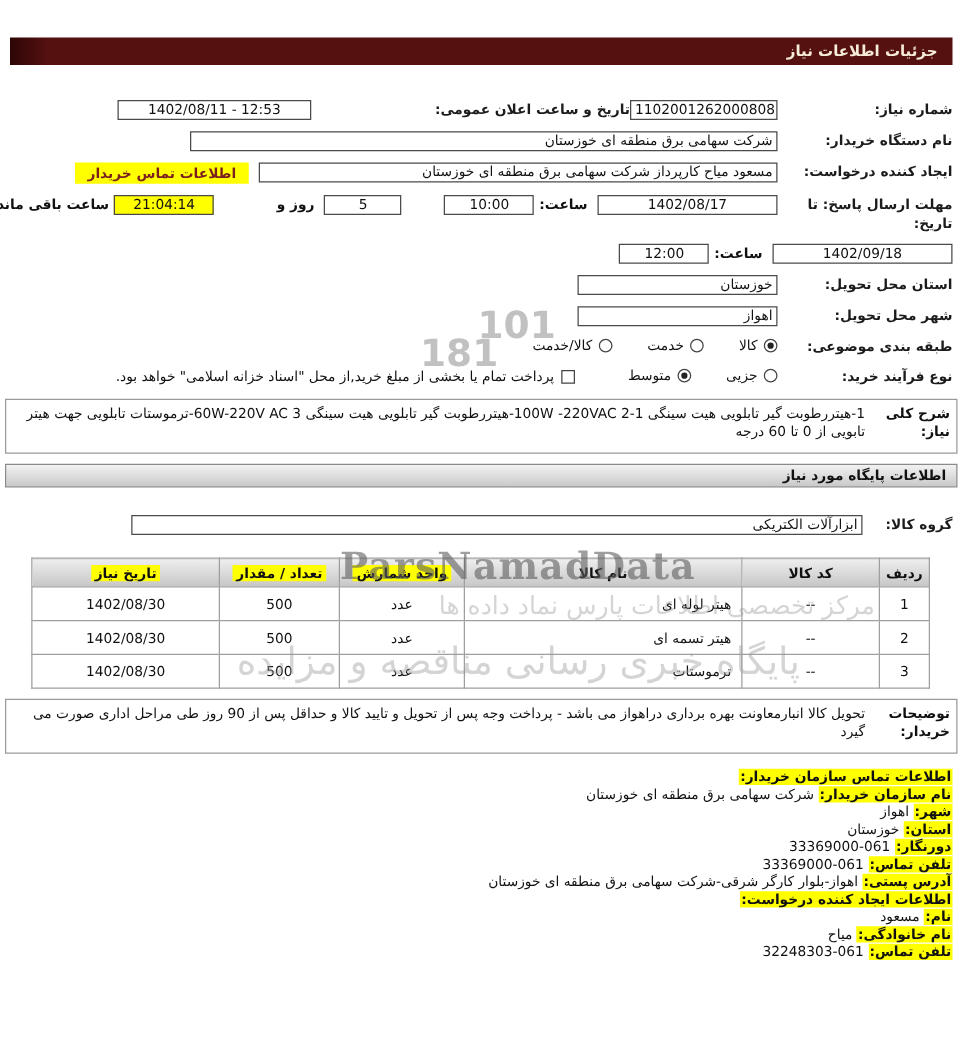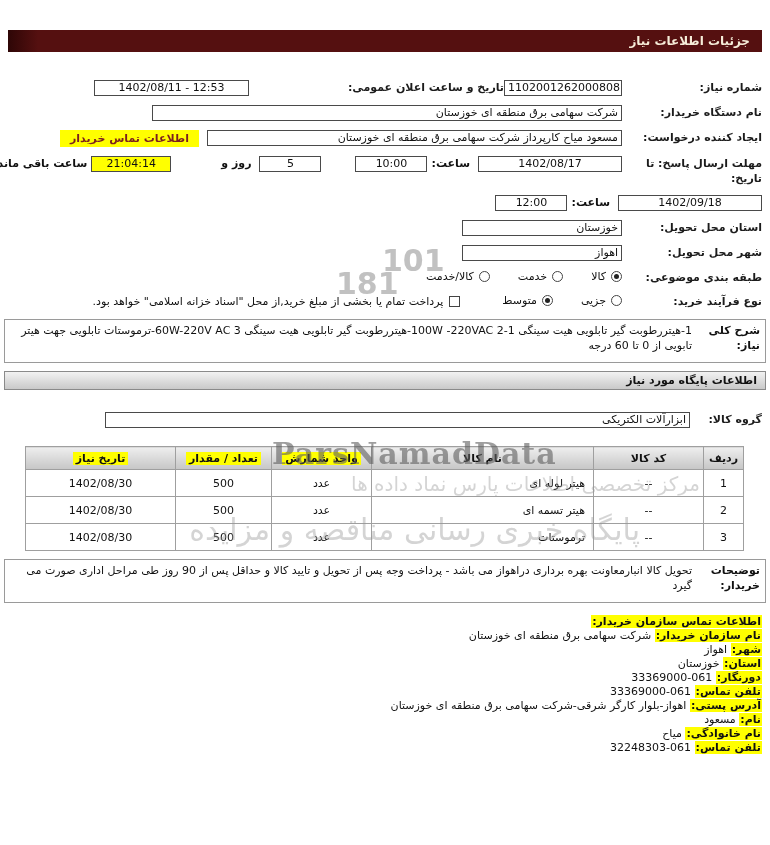--- a/index.html
+++ b/index.html
@@ -221,20 +221,21 @@
   </div>
 
   <div class="contact">
     <div class="cline"><span class="clabel">اطلاعات تماس سازمان خریدار:</span></div>
     <div class="cline"><span class="clabel">نام سازمان خریدار:</span> <span class="cvalue">شرکت سهامی برق منطقه ای خوزستان</span></div>
     <div class="cline"><span class="clabel">شهر:</span> <span class="cvalue">اهواز</span></div>
     <div class="cline"><span class="clabel">استان:</span> <span class="cvalue">خوزستان</span></div>
     <div class="cline"><span class="clabel">دورنگار:</span> <span class="cvalue ltr">061-33369000</span></div>
     <div class="cline"><span class="clabel">تلفن تماس:</span> <span class="cvalue ltr">061-33369000</span></div>
     <div class="cline"><span class="clabel">آدرس پستی:</span> <span class="cvalue">اهواز-بلوار کارگر شرقی-شرکت سهامی برق منطقه ای خوزستان</span></div>
+    <div class="cline"><span class="clabel">اطلاعات ایجاد کننده درخواست:</span></div>
     <div class="cline"><span class="clabel">نام:</span> <span class="cvalue">مسعود</span></div>
     <div class="cline"><span class="clabel">نام خانوادگی:</span> <span class="cvalue">میاح</span></div>
     <div class="cline"><span class="clabel">تلفن تماس:</span> <span class="cvalue ltr">061-32248303</span></div>
   </div>
 
 </div>
 
 <div class="wm" id="wm-digit1">101</div>
 <div class="wm" id="wm-digit2">181</div>
 <div class="wm" id="wm-latin">ParsNamadData</div>

